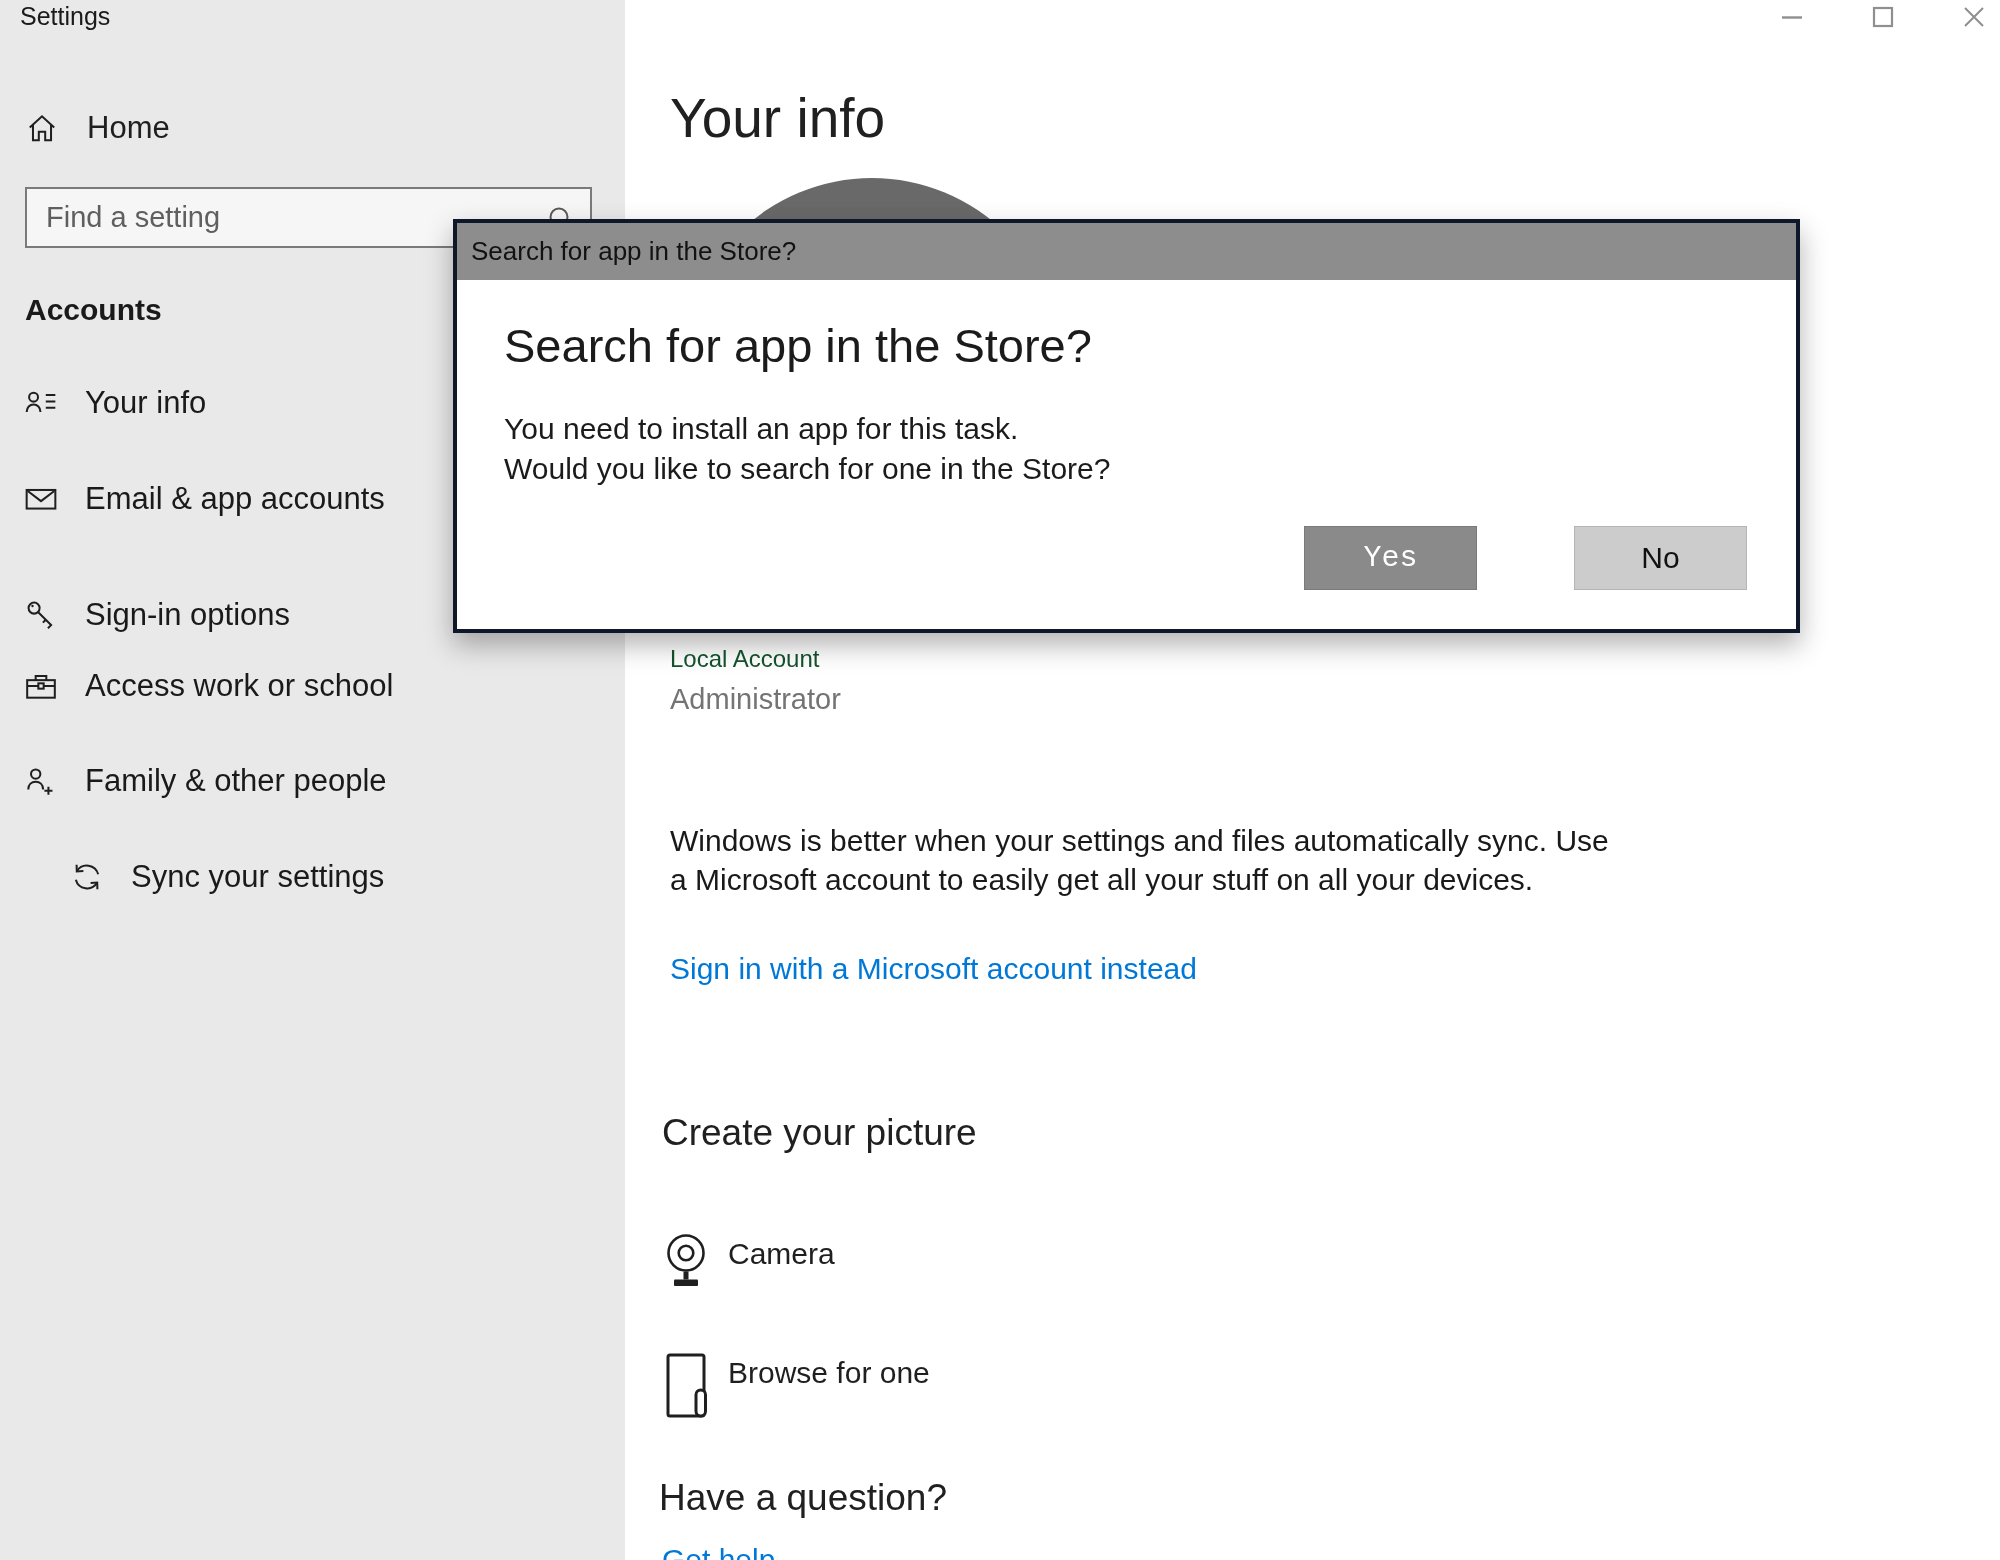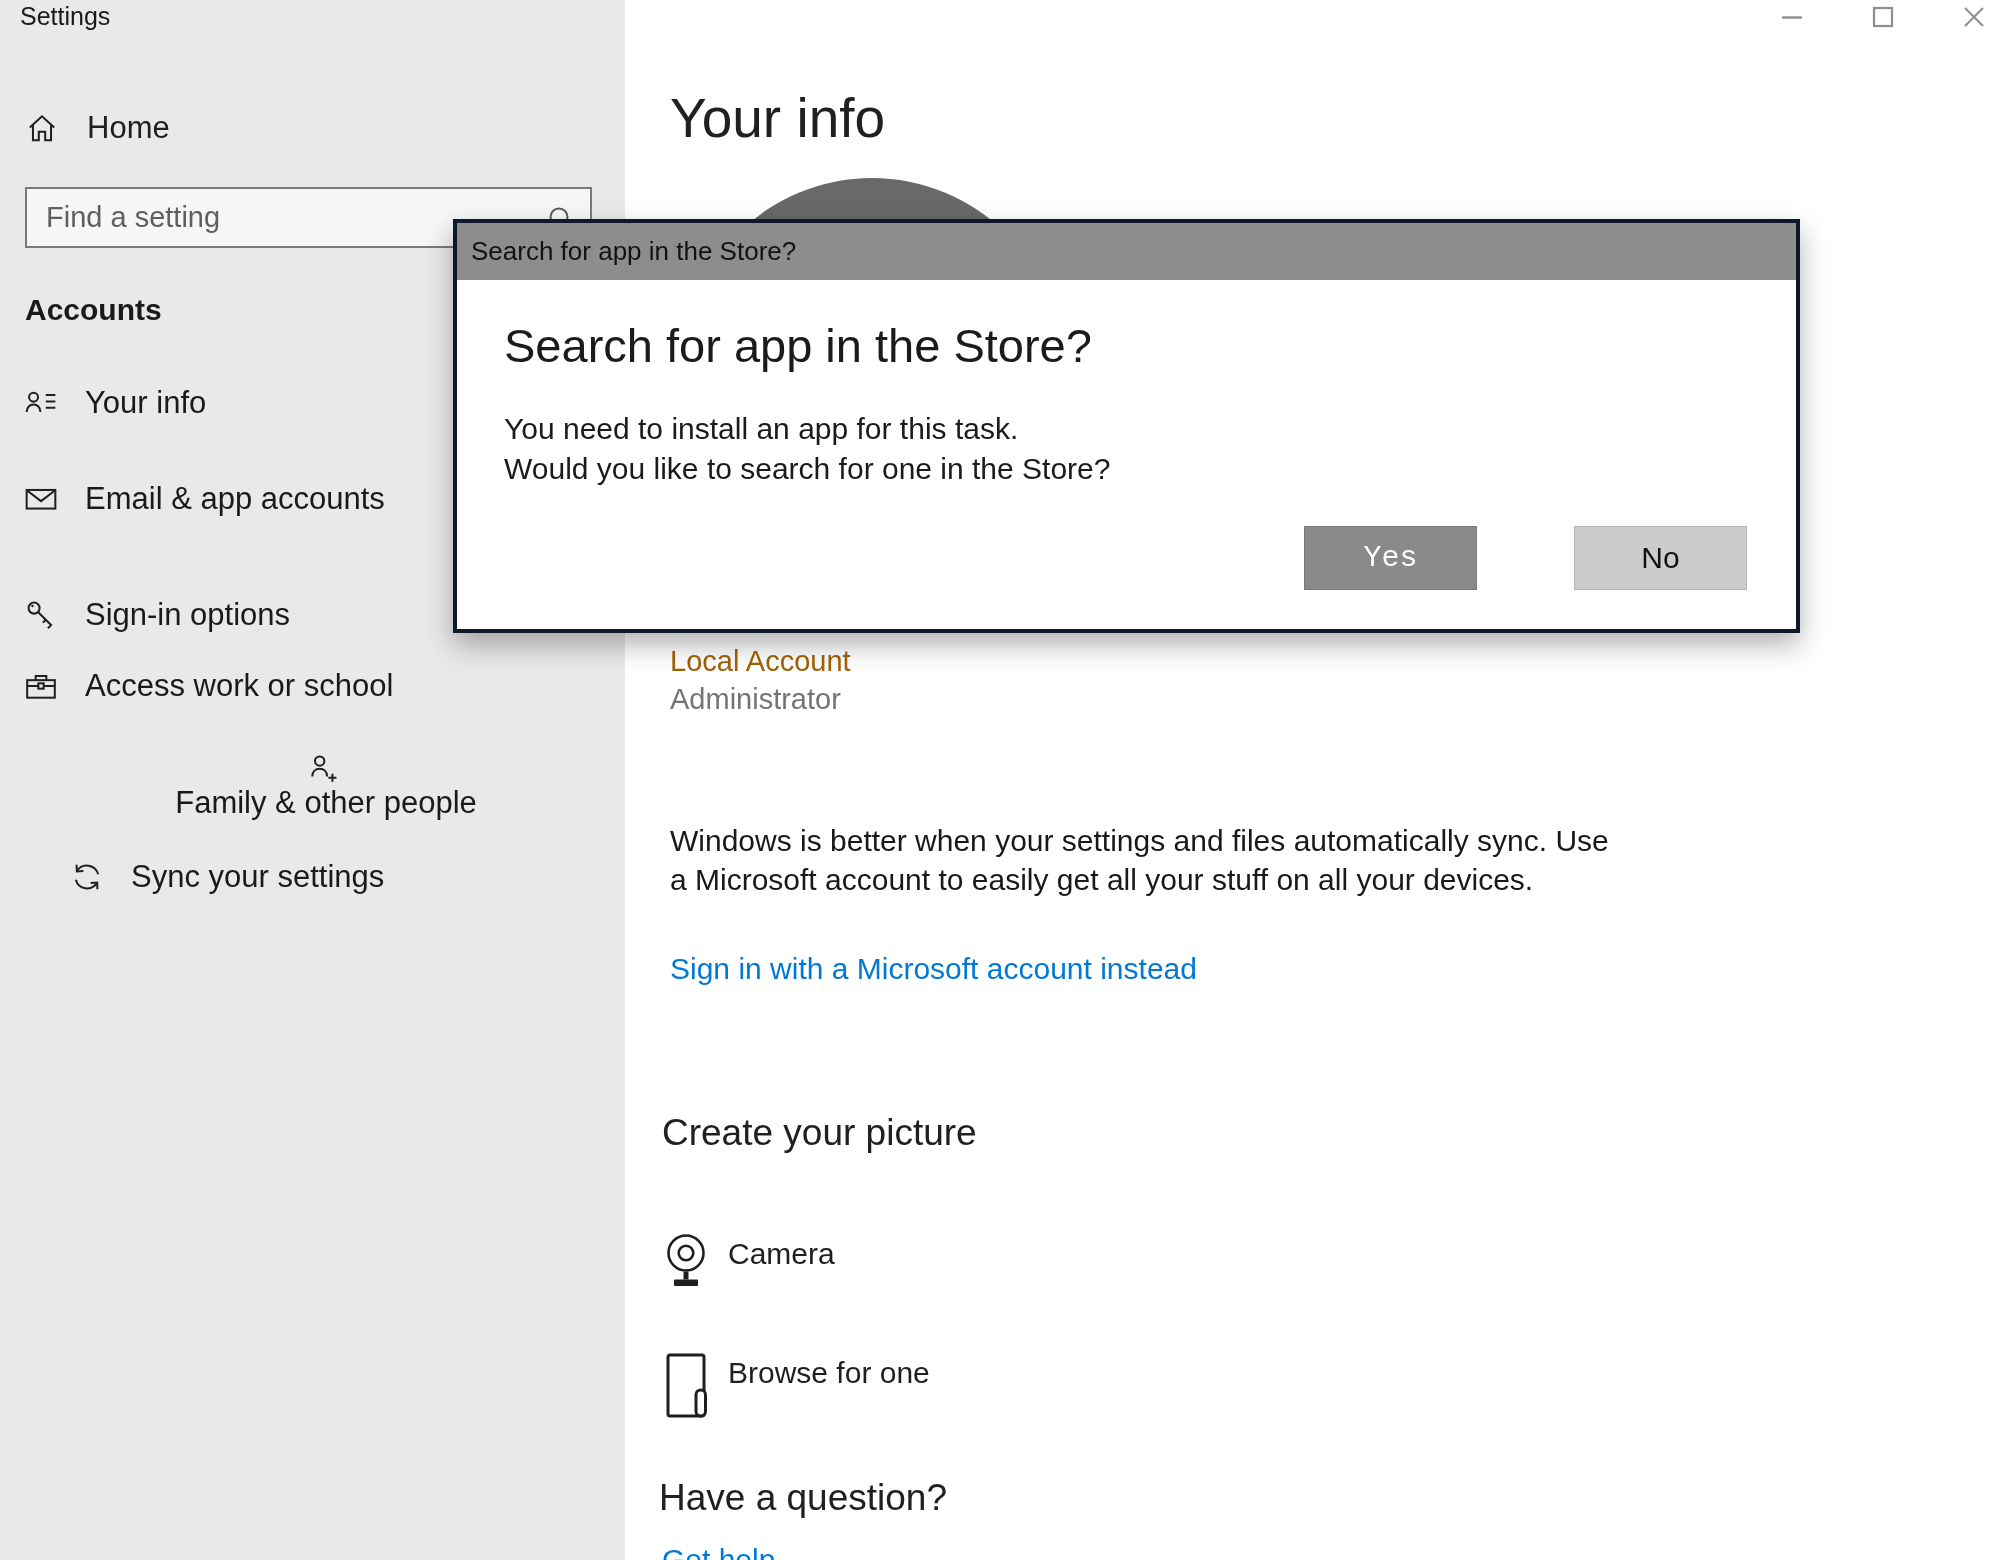--- a/index.html
+++ b/index.html
@@ -32,21 +32,21 @@
   .nav-item { position:absolute; left:0; width:625px; height:60px; display:flex; align-items:center; cursor:default; }
   .nav-item .icon { margin-left:24px; width:34px; height:34px; flex:0 0 34px; }
   .nav-item .lbl { margin-left:27px; font-size:31px; color:#1a1a1a; white-space:nowrap; }
   
   .main { position:absolute; left:625px; top:0; width:1375px; height:1560px; background:#ffffff; }
   .win-controls { position:absolute; top:0; right:0; height:40px; z-index:15; }
   .wc-btn { position:absolute; top:0; width:46px; height:34px; display:flex; align-items:center; justify-content:center; background:transparent; border:none; cursor:default; }
   .wc-min { right:185px; } .wc-max { right:94px; } .wc-close { right:3px; }
   .page-title { position:absolute; left:670px; top:86px; font-size:55px; font-weight:300; color:#202020; }
   .avatar { position:absolute; left:682px; top:178px; width:380px; height:380px; border-radius:50%; background:#696969; z-index:5; }
-  .acct-line1 { position:absolute; left:670px; top:645px; font-size:29px; color:#a16207; }
+  .acct-line1 { position:absolute; left:670px; top:645px; font-size:24px; color:#14532d; }
   .acct-line2 { position:absolute; left:670px; top:683px; font-size:29px; color:#747474; }
   .sync-par { position:absolute; left:670px; top:821px; width:945px; font-size:30px; line-height:39px; color:#191919; }
   .link { color:#0078d7; text-decoration:none; cursor:pointer; }
   .signin-link { position:absolute; left:670px; top:952px; font-size:30px; }
   .sec-head { position:absolute; font-size:37px; color:#202020; }
   .create-pic { left:662px; top:1112px; }
   .have-q { left:659px; top:1477px; }
   .cam-icon { position:absolute; left:664px; top:1232px; width:44px; height:70px; }
   .cam-lbl { position:absolute; left:728px; top:1237px; font-size:30px; }
   .browse-icon { position:absolute; left:666px; top:1353px; width:42px; height:66px; }
@@ -138,21 +138,21 @@
       <svg viewBox="0 0 32 32" width="34" height="34" fill="none" stroke="#1f1f1f" stroke-width="1.9">
         <rect x="3" y="10.5" width="26" height="16.5"></rect>
           <path d="M11 10.5 V6.5 H21 V10.5"></path>
         <path d="M3 16 H13.5 M18.5 16 H29"></path>
           <rect x="13.5" y="13.5" width="5" height="5"></rect>
       </svg>
     </span>
     <span class="lbl">Access work or school</span>
   </div>
 
-  <div class="nav-item" style="top:751px;flex-direction:column;">
+  <div class="nav-item" style="top:751px;">
     <span class="icon">
       <svg viewBox="0 0 32 32" width="34" height="34" fill="none" stroke="#1f1f1f" stroke-width="1.9">
         <circle cx="11" cy="9.5" r="4.4"></circle>
           <path d="M4 24 c0-4.6 3.2-7.2 7-7.2 s7 2.6 7 7.2"></path>
         <path d="M23 21.5 V29 M19.2 25.2 H26.8"></path>
       </svg>
     </span>
     <span class="lbl">Family &amp; other people</span>
   </div>
 

